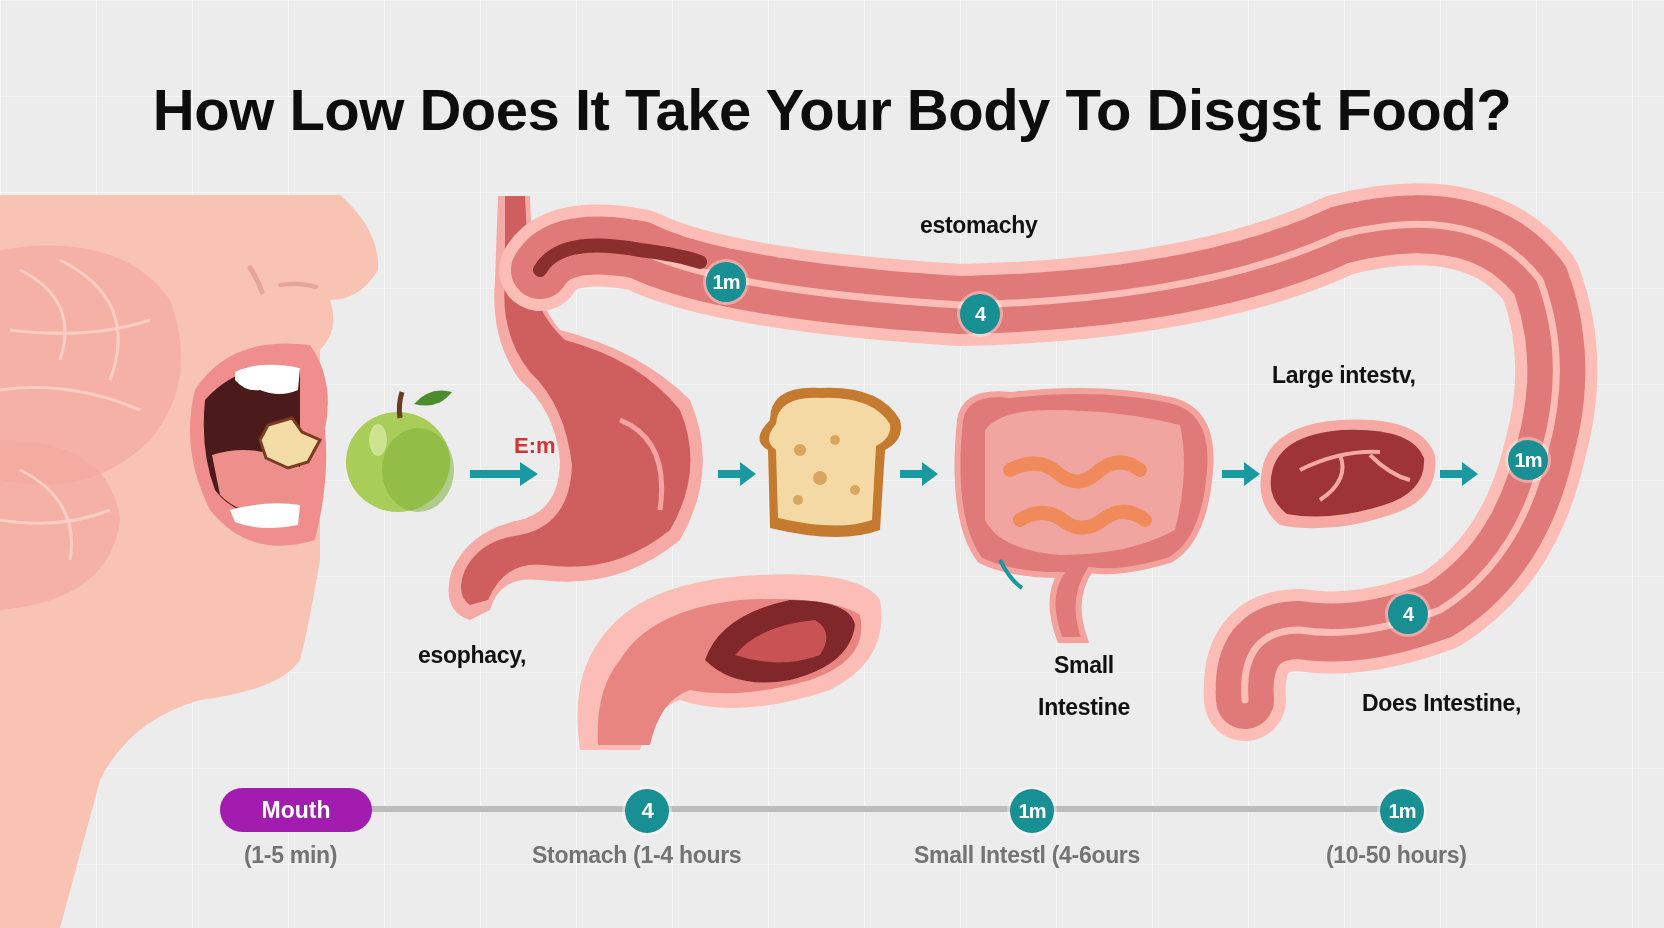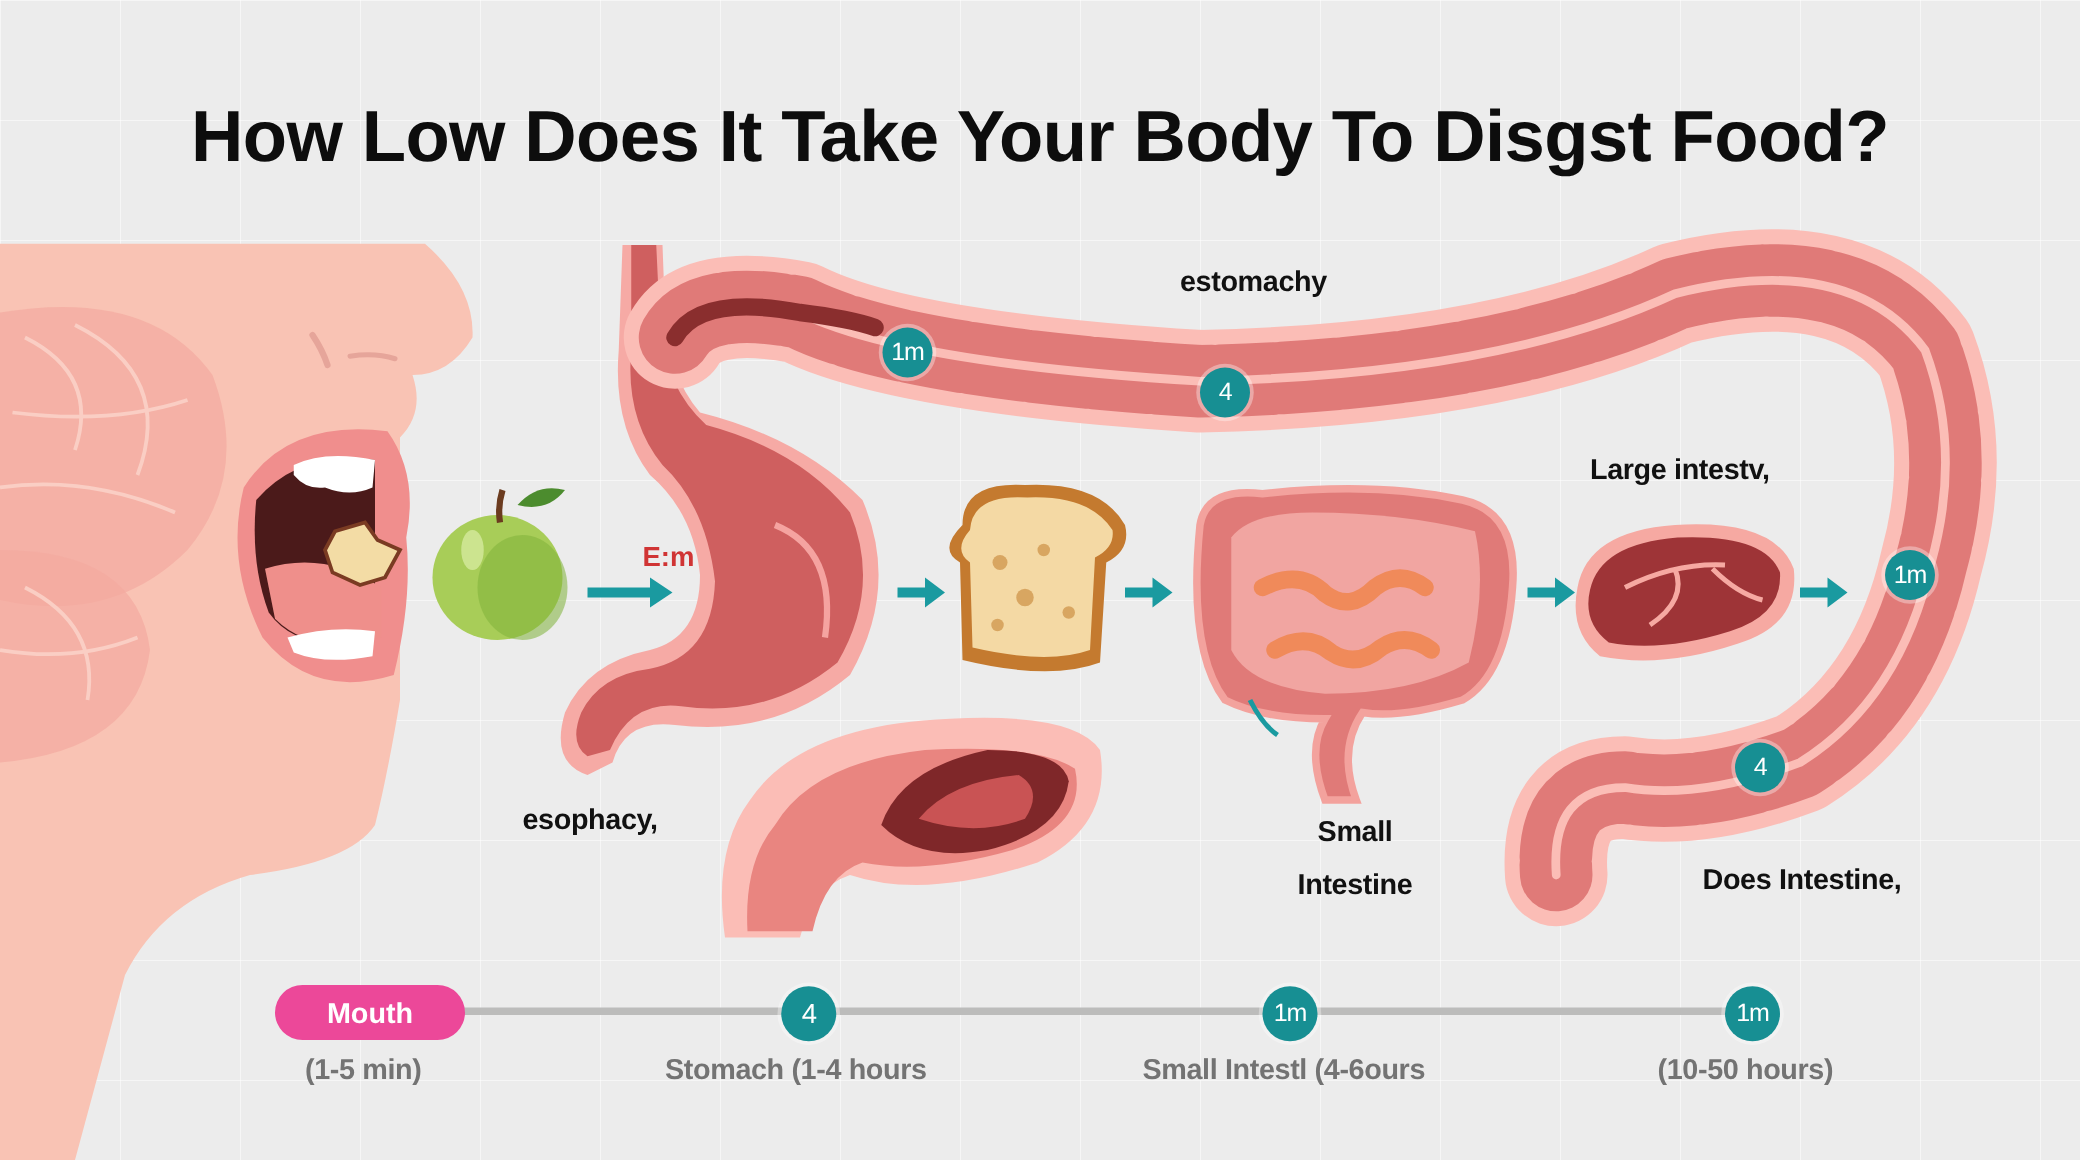--- a/index.html
+++ b/index.html
@@ -13,29 +13,29 @@
     font-family: "Liberation Sans", "DejaVu Sans", sans-serif;
   }
   .abs { position:absolute; }
   .title {
     left:0; width:1664px; top:76px; text-align:center;
     font-weight:700; font-size:58px; color:#0d0d0d; letter-spacing:-0.5px;
   }
   .lbl { font-weight:700; color:#111; font-size:23px; letter-spacing:-0.3px; }
   .badge {
     width:40px; height:40px; border-radius:50%; background:#178f93;
-    color:#fff; font-weight:400; font-size:20px; display:flex;
+    color:#fff; font-weight:700; font-size:20px; display:flex;
     align-items:center; justify-content:center; letter-spacing:-1px;
     box-shadow:0 0 0 3px rgba(255,255,255,0.35);
   }
   .em { font-weight:700; color:#d03434; font-size:22px;margin-left:36px; }
   .timeline-line { left:320px; top:806px; width:1090px; height:6px; background:#bcbcbb; border-radius:3px; }
   .mouth-pill {
     left:220px; top:788px; width:152px; height:44px; border-radius:22px;
-    background:#ec4899; color:#fff; font-weight:700; font-size:23px;
+    background:#a21caf; color:#fff; font-weight:700; font-size:23px;
     display:flex; align-items:center; justify-content:center;
   }
   .tl-text { top:842px; font-weight:700; font-size:23px; color:#737373; letter-spacing:-0.3px; }
 </style>
 </head>
 <body>
 
 <div class="abs title">How Low Does It Take Your Body To Disgst Food?</div>
 
 <svg class="abs" style="left:0;top:0" width="1664" height="928">
@@ -121,21 +121,21 @@
     <path d="M1000,560 Q1010,580 1022,588" stroke="#1a9aa0" stroke-width="4" fill="none"></path>
   </g>
 
   <g>
     <path d="M1262,470 Q1270,425 1340,420 Q1420,415 1435,455 Q1440,500 1390,515 Q1330,535 1280,525 Q1255,505 1262,470 Z" fill="#f6a9a2"></path>
     <path d="M1272,472 Q1280,435 1342,430 Q1412,427 1424,458 Q1426,492 1384,505 Q1330,522 1287,514 Q1266,498 1272,472 Z" fill="#9e3437"></path>
     <path d="M1300,470 Q1340,450 1380,452 M1340,455 Q1350,480 1320,500 M1370,455 Q1390,475 1410,480" stroke="#f6a9a2" stroke-width="4" fill="none"></path>
   </g>
 </svg>
 
-<div class="abs lbl" style="left:920px;top:212px;margin-left:24px;">estomachy</div>
+<div class="abs lbl" style="left:920px;top:212px;">estomachy</div>
 <div class="abs em" style="left:478px;top:433px;">E:m</div>
 <div class="abs lbl" style="left:418px;top:642px;">esophacy,</div>
 <div class="abs lbl" style="left:1272px;top:362px;">Large intestv,</div>
 <div class="abs lbl" style="left:1034px;top:652px;width:100px;text-align:center;">Small</div>
 <div class="abs lbl" style="left:1014px;top:683px;width:140px;text-align:center;margin-top:11px;">Intestine</div>
 <div class="abs lbl" style="left:1362px;top:690px;">Does Intestine,</div>
 
 <div class="abs badge" style="left:706px;top:262px;">1m</div>
 <div class="abs badge" style="left:960px;top:294px;">4</div>
 <div class="abs badge" style="left:1508px;top:440px;">1m</div>

